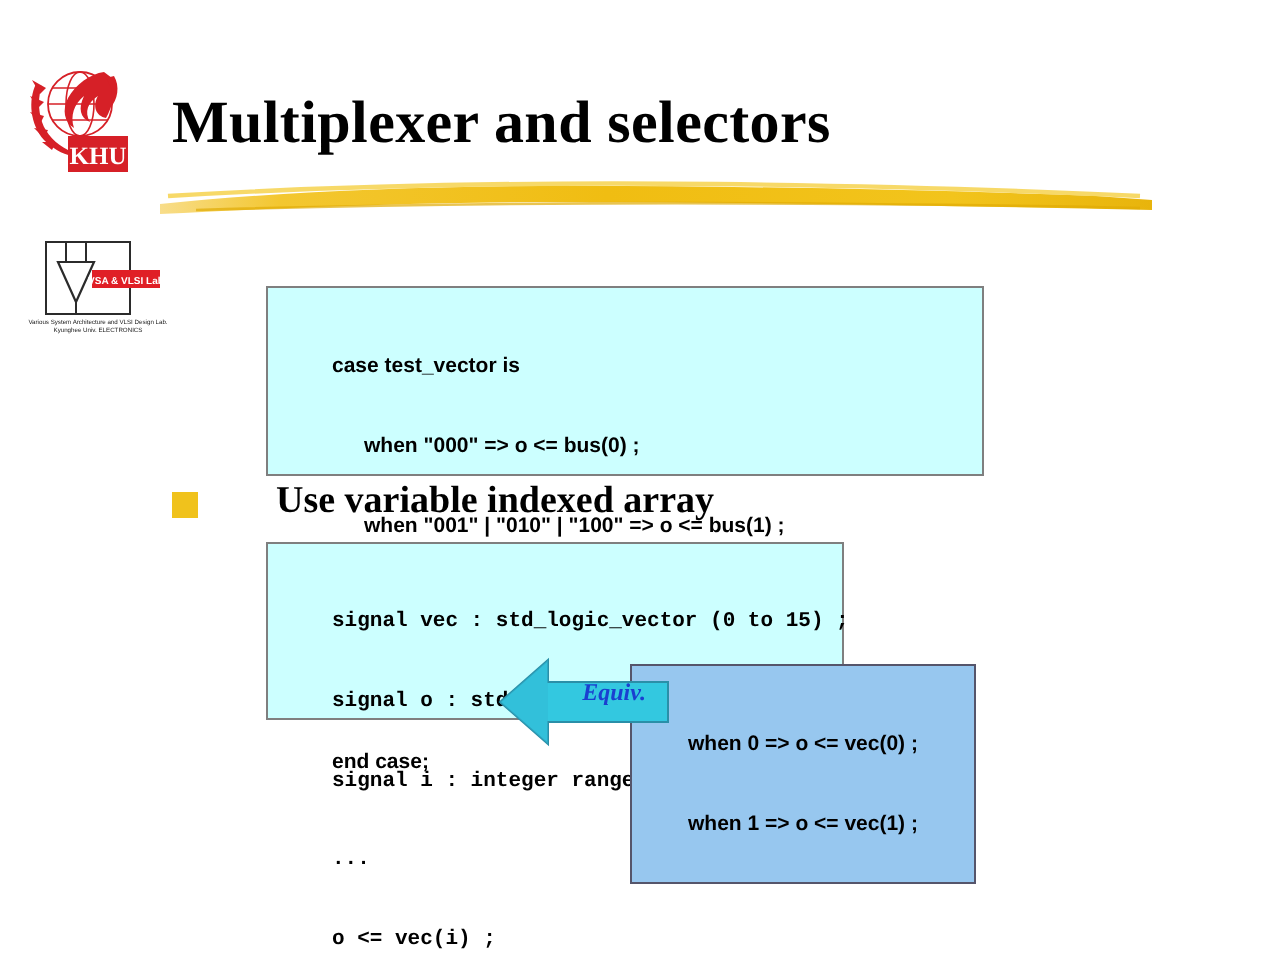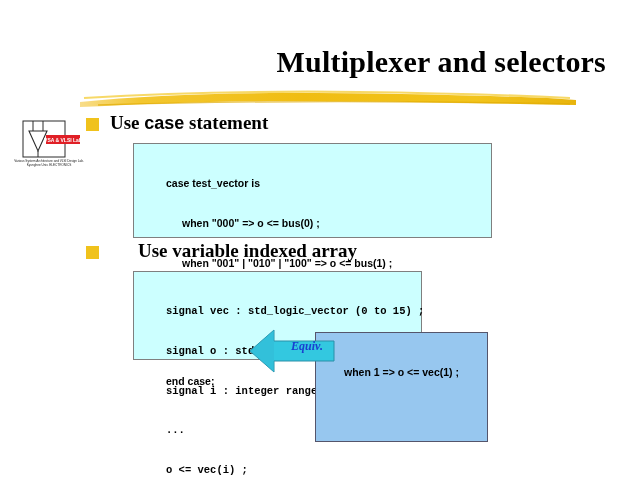--- a/index.html
+++ b/index.html
@@ -22,21 +22,20 @@
     font-size:3.1px;line-height:4.4px;color:#1a1a1a;text-align:center;
     letter-spacing:0px;white-space:normal;
   }
 
   
   .slide-title{
     position:absolute;left:86px;top:45px;width:520px;
     font-family:"Liberation Serif", serif;
     font-weight:bold;font-size:30px;line-height:34px;color:#000000;
     letter-spacing:0.2px;
-    text-align:right;
   }
   .title-brush{position:absolute;left:78px;top:88px;width:500px;height:22px;}
   .title-brush svg{display:block;}
 
   
   .bullet-row{position:absolute;display:flex;align-items:center;}
   .bullet-sq{
     width:13px;height:13px;background:#f0c21c;flex:0 0 auto;margin-right:11px;
     margin-top:2px;
   }
@@ -90,20 +89,45 @@
     font-family:"Liberation Serif", serif;
     font-style:italic;font-weight:bold;font-size:12px;color:#1a3fd0;
     text-align:right;z-index:7;
   }
 </style>
 </head>
 <body>
 
 <div id="slide">
 
+  <div class="khu-logo">
+    <svg width="62" height="62" viewBox="0 0 62 62" xmlns="http://www.w3.org/2000/svg">
+
+      <path d="M6,16 C2,24 3,36 10,44 C14,48 19,51 24,52 L22,49 C16,46 11,41 9,35 C7,29 7,22 9,17 Z" fill="#d62027"></path>
+      <path d="M4,14 L11,18 L8,21 Z" fill="#d62027"></path>
+      <path d="M3,22 L10,25 L7,28 Z" fill="#d62027"></path>
+      <path d="M3,30 L10,32 L8,36 Z" fill="#d62027"></path>
+      <path d="M5,38 L12,39 L10,43 Z" fill="#d62027"></path>
+      <path d="M9,45 L16,45 L14,49 Z" fill="#d62027"></path>
+
+      <circle cx="28" cy="26" r="16" fill="none" stroke="#d62027" stroke-width="0.9"></circle>
+      <ellipse cx="28" cy="26" rx="7" ry="16" fill="none" stroke="#d62027" stroke-width="0.8"></ellipse>
+      <line x1="12" y1="26" x2="44" y2="26" stroke="#d62027" stroke-width="0.8"></line>
+      <line x1="14" y1="18" x2="42" y2="18" stroke="#d62027" stroke-width="0.7"></line>
+      <line x1="14" y1="34" x2="42" y2="34" stroke="#d62027" stroke-width="0.7"></line>
+
+      <path d="M40,10 C33,11 26,16 22,23 C19,29 20,35 25,38 C23,32 25,26 30,22
+               C27,28 28,33 33,35 C30,30 32,25 37,22 C34,27 36,32 41,33
+               C44,28 46,20 44,13 Z" fill="#d62027"></path>
+      <path d="M41,13 C44,17 45,23 43,28 C47,24 48,17 45,12 Z" fill="#d62027"></path>
+
+      <rect x="22" y="42" width="30" height="18" fill="#d62027"></rect>
+      <text x="37" y="56" font-family="Liberation Serif, serif" font-size="12.5" font-weight="bold" fill="#ffffff" text-anchor="middle">KHU</text>
+    </svg>
+  </div>
 
   <div class="lab-logo">
     <svg width="74" height="46" viewBox="0 0 74 46" xmlns="http://www.w3.org/2000/svg">
       <rect x="11" y="3" width="42" height="36" fill="none" stroke="#2b2b2b" stroke-width="1"></rect>
 
       <path d="M17,13 L35,13 L26,33 Z" fill="none" stroke="#2b2b2b" stroke-width="1.1"></path>
       <line x1="21" y1="3" x2="21" y2="13" stroke="#2b2b2b" stroke-width="1"></line>
       <line x1="31" y1="3" x2="31" y2="13" stroke="#2b2b2b" stroke-width="1"></line>
       <line x1="26" y1="33" x2="26" y2="39" stroke="#2b2b2b" stroke-width="1"></line>
 
@@ -126,24 +150,20 @@
           <stop offset="100%" stop-color="#e8b40c"></stop>
         </linearGradient>
       </defs>
       <path d="M2,14 C60,8 130,5 210,5 C300,5 390,7 470,10 L498,12 L498,17
                C400,15 300,13 205,13 C130,13 60,16 2,19 Z" fill="url(#bg1)"></path>
       <path d="M6,10 C90,5 190,3 280,4 C360,5 430,7 492,10" fill="none" stroke="#f6d24e" stroke-width="2.2" opacity="0.85"></path>
       <path d="M20,17 C120,14 240,13 350,14 C410,14.5 455,15 492,16" fill="none" stroke="#e0ab06" stroke-width="1.3" opacity="0.7"></path>
     </svg>
   </div>
 
-  <div class="bullet-row" id="bullet1">
-    <span class="bullet-sq"></span>
-    <span class="bullet-text"><span>Use </span><span class="kw">case</span><span> statement</span></span>
-  </div>
 
   <div class="codebox" id="code1">
     <span class="ln">case test_vector is</span>
     <span class="ln ind1">when "000" =&gt; o &lt;= bus(0) ;</span>
     <span class="ln ind1">when "001" | "010" | "100" =&gt; o &lt;= bus(1) ;</span>
     <span class="ln ind1">when "011" | "101" | "110" =&gt; o &lt;= bus(2) ;</span>
     <span class="ln ind1">when "111" =&gt; o &lt;= bus(3) ;</span>
     <span class="ln">end case;</span>
   </div>
 
@@ -162,20 +182,21 @@
 
   <div class="equiv-arrow">
     <svg width="90" height="50" viewBox="0 0 90 50" xmlns="http://www.w3.org/2000/svg">
       <path d="M2,24 L26,3 L26,14 L86,14 L86,34 L26,34 L26,45 Z" fill="#33c8e0" stroke="#2a8fa8" stroke-width="1"></path>
       <path d="M2,24 L26,3 L26,14 L26,34 L26,45 Z" fill="#31b9d6" opacity="0.55"></path>
     </svg>
   </div>
   <div class="equiv-label">Equiv.</div>
 
   <div class="codebox" id="code3">
+    <span class="ln ind1">when 0 =&gt; o &lt;= vec(0) ;</span>
     <span class="ln ind1">when 1 =&gt; o &lt;= vec(1) ;</span>
     
     
     
     
   </div>
 
 </div>
 
 </body></html>

